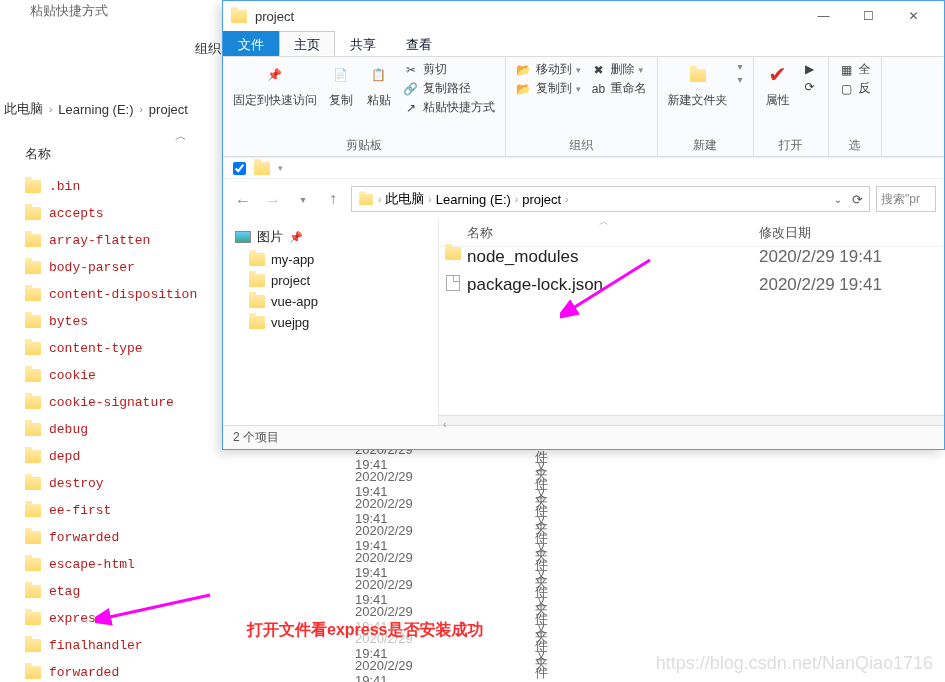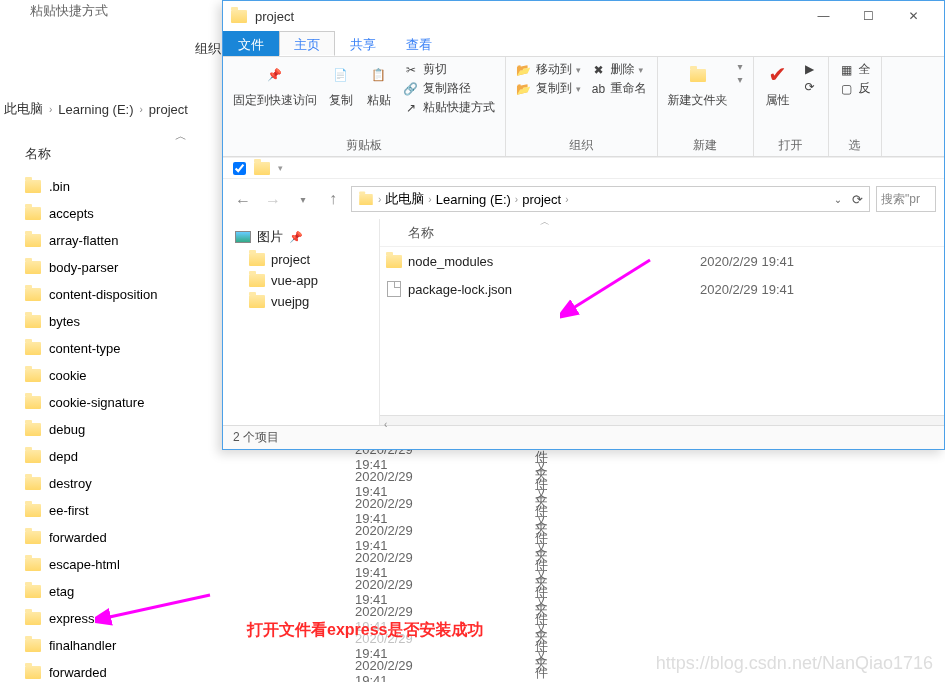--- a/index.html
+++ b/index.html
@@ -10,39 +10,39 @@
 .bg-title-partial { position: absolute; top: 2px; left: 30px; color: #666; font-size: 13px; }
 .bg-label { position: absolute; top: 40px; left: 195px; color: #333; font-size: 13px; }
 .bg-breadcrumb { position: absolute; top: 100px; left: 0; font-size: 13px; display: flex; align-items: center; gap: 6px; color: #333; padding-left: 4px; }
 .bg-breadcrumb .chev { color: #888; font-size: 10px; }
 .bg-name-header { position: absolute; top: 145px; left: 25px; color: #333; }
 .bg-collapse { position: absolute; top: 128px; left: 175px; color: #666; font-size: 12px; }
 .bg-list { position: absolute; top: 173px; left: 25px; width: 300px; }
 .bg-list .item { display: flex; align-items: center; height: 27px; gap: 8px; }
 .folder-icon { width: 16px; height: 13px; background: linear-gradient(180deg, #ffe9a6 0%, #ffd86b 100%); border-radius: 1px; position: relative; }
 .folder-icon::before { content: ""; position: absolute; top: -3px; left: 0; width: 7px; height: 3px; background: #ffe9a6; border-radius: 1px 1px 0 0; }
-.bg-list .name { color: #000000; }
+.bg-list .name { color: #b91c1c; font-family: Liberation Mono, monospace; }
 .bg-list .date { position: absolute; left: 330px; color: #666; }
 .bg-list .type { position: absolute; left: 510px; color: #666; }
 
 
 .annotation-text { position: absolute; top: 618px; left: 245px; color: #ff2a2a; font-weight: bold; font-size: 16px; background: rgba(255,255,255,0.6); padding: 2px; }
 .watermark { position: absolute; bottom: 8px; right: 12px; color: #ddd; font-size: 18px; }
 
 
 .fg-window { position: absolute; top: 0; left: 222px; width: 723px; height: 450px; background: #fff; border: 1px solid #4ba0e8; box-shadow: -4px 4px 10px rgba(0,0,0,0.15); z-index: 50; }
 .fg-title { height: 30px; display: flex; align-items: center; padding: 0 8px; background: #fff; }
 .fg-title .tfolder { margin-right: 8px; }
 .fg-title .tname { font-size: 13px; color: #333; flex: 1; }
 .fg-title .win-btns { display: flex; gap: 0; }
 .fg-title .wbtn { width: 45px; height: 28px; display: flex; align-items: center; justify-content: center; font-size: 12px; color: #555; }
 .fg-title .wbtn.close { color: #555; }
 
 .tabs { height: 26px; display: flex; background: #fff; border-bottom: 1px solid #ddd; }
-.tabs .tab { padding: 4px 14px; font-size: 13px; color: #3b82f6; border: 1px solid transparent; }
+.tabs .tab { padding: 4px 14px; font-size: 13px; color: #0f172a; border: 1px solid transparent; }
 .tabs .tab.active { background: #1a86d8; color: #fff; }
 .tabs .tab.selected { border: 1px solid #ccc; border-bottom: 1px solid #fff; background: #fafafa; }
 
 .ribbon { height: 100px; background: #fafbfc; border-bottom: 1px solid #ddd; display: flex; overflow: hidden; }
 .rib-group { border-right: 1px solid #e0e0e0; padding: 4px 10px 2px 10px; display: flex; flex-direction: column; justify-content: space-between; align-items: center; }
 .rib-group .items { display: flex; gap: 10px; align-items: flex-start; }
 .rib-item { display: flex; flex-direction: column; align-items: center; gap: 3px; font-size: 12px; color: #444; }
 .rib-item .ico { width: 28px; height: 28px; display: flex; align-items: center; justify-content: center; }
 .rib-item.small { flex-direction: row; gap: 4px; font-size: 12px; }
 .rib-item.small .ico { width: 16px; height: 16px; }
@@ -54,32 +54,32 @@
 .breadcrumb-bar { flex: 1; height: 26px; border: 1px solid #ccc; display: flex; align-items: center; padding: 0 6px; gap: 4px; font-size: 13px; min-width: 0; }
 .breadcrumb-bar .chev { color: #999; font-size: 10px; }
 .breadcrumb-bar .dd { color: #666; font-size: 10px; margin-left: auto; }
 .breadcrumb-bar .refresh { color: #555; padding-left: 6px; }
 .search-bar { width: 60px; height: 26px; border: 1px solid #ccc; display: flex; align-items: center; padding: 0 4px; color: #888; font-size: 12px; }
 
 .check-row { height: 22px; display: flex; align-items: center; gap: 8px; padding: 0 10px; border-top: 1px solid #eee; border-bottom: 1px solid #eee; }
 .check-row input { width: 13px; height: 13px; }
 
 .content { display: flex; height: calc(100% - 30px - 26px - 100px - 40px - 22px - 24px); }
-.tree-pane { width: 157px; border-right: 1px solid #e8e8e8; padding: 6px 4px; overflow: hidden; }
+.tree-pane { width: 216px; border-right: 1px solid #e8e8e8; padding: 6px 4px; overflow: hidden; }
 .tree-item { display: flex; align-items: center; gap: 6px; padding: 3px 6px 3px 22px; font-size: 13px; color: #222; }
 .tree-item.header { padding-left: 8px; font-weight: normal; }
 .tree-item .pin { color: #888; font-size: 11px; }
 .tree-item .pic-ico { width: 16px; height: 12px; background: linear-gradient(180deg, #6cf 0%, #3a8 100%); border: 1px solid #888; }
 
 .list-pane { flex: 1; display: flex; flex-direction: column; min-width: 0; }
 .list-header { height: 28px; display: flex; align-items: center; color: #555; font-size: 13px; position: relative; border-bottom: 1px solid #f0f0f0; }
 .list-header .sort-ind { position: absolute; left: 160px; top: -4px; color: #888; font-size: 10px; }
 .col-name { width: 320px; padding-left: 28px; }
 .col-date { flex: 1; }
-.list-row { height: 28px; display: flex; align-items: center; font-size: 13px; color: #222; }
+.list-row { height: 28px; display: flex; font-size: 17px; color: #222; }
 .list-row .ico-cell { width: 28px; display: flex; justify-content: center; }
 .list-row .name-cell { width: 292px; }
 .list-row .date-cell { color: #666; }
 .file-icon { width: 14px; height: 16px; border: 1px solid #aaa; background: #fff; position: relative; }
 .file-icon::after { content: ""; position: absolute; top: 0; right: 0; width: 5px; height: 5px; border-left: 1px solid #aaa; border-bottom: 1px solid #aaa; background: #fff; }
 
 .scroll-stub { height: 10px; background: #f4f4f4; border-top: 1px solid #e0e0e0; }
 .status-bar { height: 24px; border-top: 1px solid #ddd; display: flex; align-items: center; padding: 0 10px; font-size: 12px; color: #555; background: #fafafa; }
 
 
@@ -365,37 +365,42 @@
   <div class="content">
     <div class="tree-pane">
       <div class="tree-item header">
         <span class="pic-ico"></span>
         <span>图片</span>
         <span class="pin">📌</span>
       </div>
       <div id="tree-items">
           <div class="tree-item">
             <span class="folder-icon"></span>
+            <span>my-app</span>
+          </div>
+          <div class="tree-item">
+            <span class="folder-icon"></span>
             <span>project</span>
           </div>
           <div class="tree-item">
             <span class="folder-icon"></span>
             <span>vue-app</span>
           </div>
           <div class="tree-item">
             <span class="folder-icon"></span>
             <span>vuejpg</span>
           </div>
         </div>
     </div>
 
     <div class="list-pane">
       <div class="list-header">
         <span class="sort-ind">︿</span>
         <div class="col-name">名称</div>
+        <div class="col-date">修改日期</div>
       </div>
       <div id="list-items">
           <div class="list-row">
             <span class="ico-cell">
               <span class="folder-icon"></span>
             </span>
             <span class="name-cell">node_modules</span>
             <span class="date-cell">2020/2/29 19:41</span>
           </div>
           <div class="list-row">

